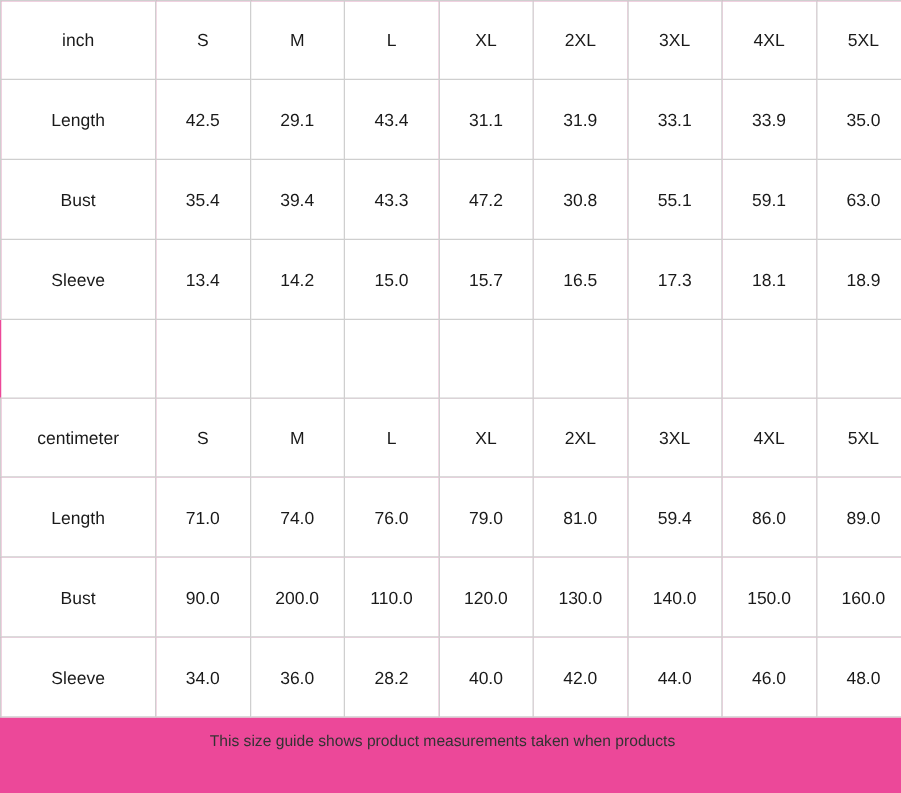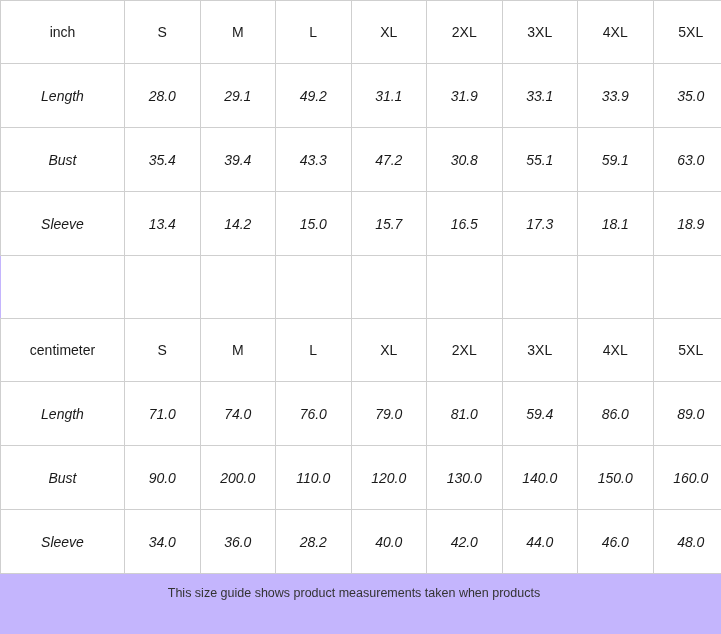--- a/index.html
+++ b/index.html
@@ -6,21 +6,21 @@
   html, body {
     margin: 0;
     padding: 0;
     background: #ffffff;
     font-family: "Liberation Sans", sans-serif;
   }
   .page {
     width: 721px;
     height: 634px;
     position: relative;
-    background: #c4b5fd;
+    background: #ec4899;
     overflow: hidden;
   }
   table.size-table {
     width: 721px;
     border-collapse: collapse;
     table-layout: fixed;
   }
   table.size-table td {
     border: 1px solid #cfcfcf;
     text-align: center;
@@ -43,21 +43,21 @@
     background: #f2f2f2;
     font-size: 15px;
     color: #1a1a1a;
   }
   td.unitlabel {
     background: #f2f2f2;
     font-size: 15px;
     color: #1a1a1a;
   }
   tr.header-row td { height: 63px; }
-  tr.data-row td { height: 64px; font-style: italic; }
+  tr.data-row td { height: 64px; }
   tr.spacer-row td {
     height: 63px;
     background: #ffffff;
     border-left: 1px solid #cfcfcf;
     border-right: 1px solid #cfcfcf;
     border-top: 1px solid #cfcfcf;
     border-bottom: 1px solid #cfcfcf;
   }
   tr.spacer-row td.blank-left {
     background: #ffffff;
@@ -101,23 +101,23 @@
         <td class="hdr">L</td>
         <td class="hdr">XL</td>
         <td class="hdr">2XL</td>
         <td class="hdr">3XL</td>
         <td class="hdr">4XL</td>
         <td class="hdr">5XL</td>
       </tr>
 
       <tr class="data-row">
         <td class="rowlabel">Length</td>
-        <td>28.0</td>
+        <td>42.5</td>
         <td>29.1</td>
-        <td>49.2</td>
+        <td>43.4</td>
         <td>31.1</td>
         <td>31.9</td>
         <td>33.1</td>
         <td>33.9</td>
         <td>35.0</td>
       </tr>
 
       <tr class="data-row">
         <td class="rowlabel">Bust</td>
         <td>35.4</td>

